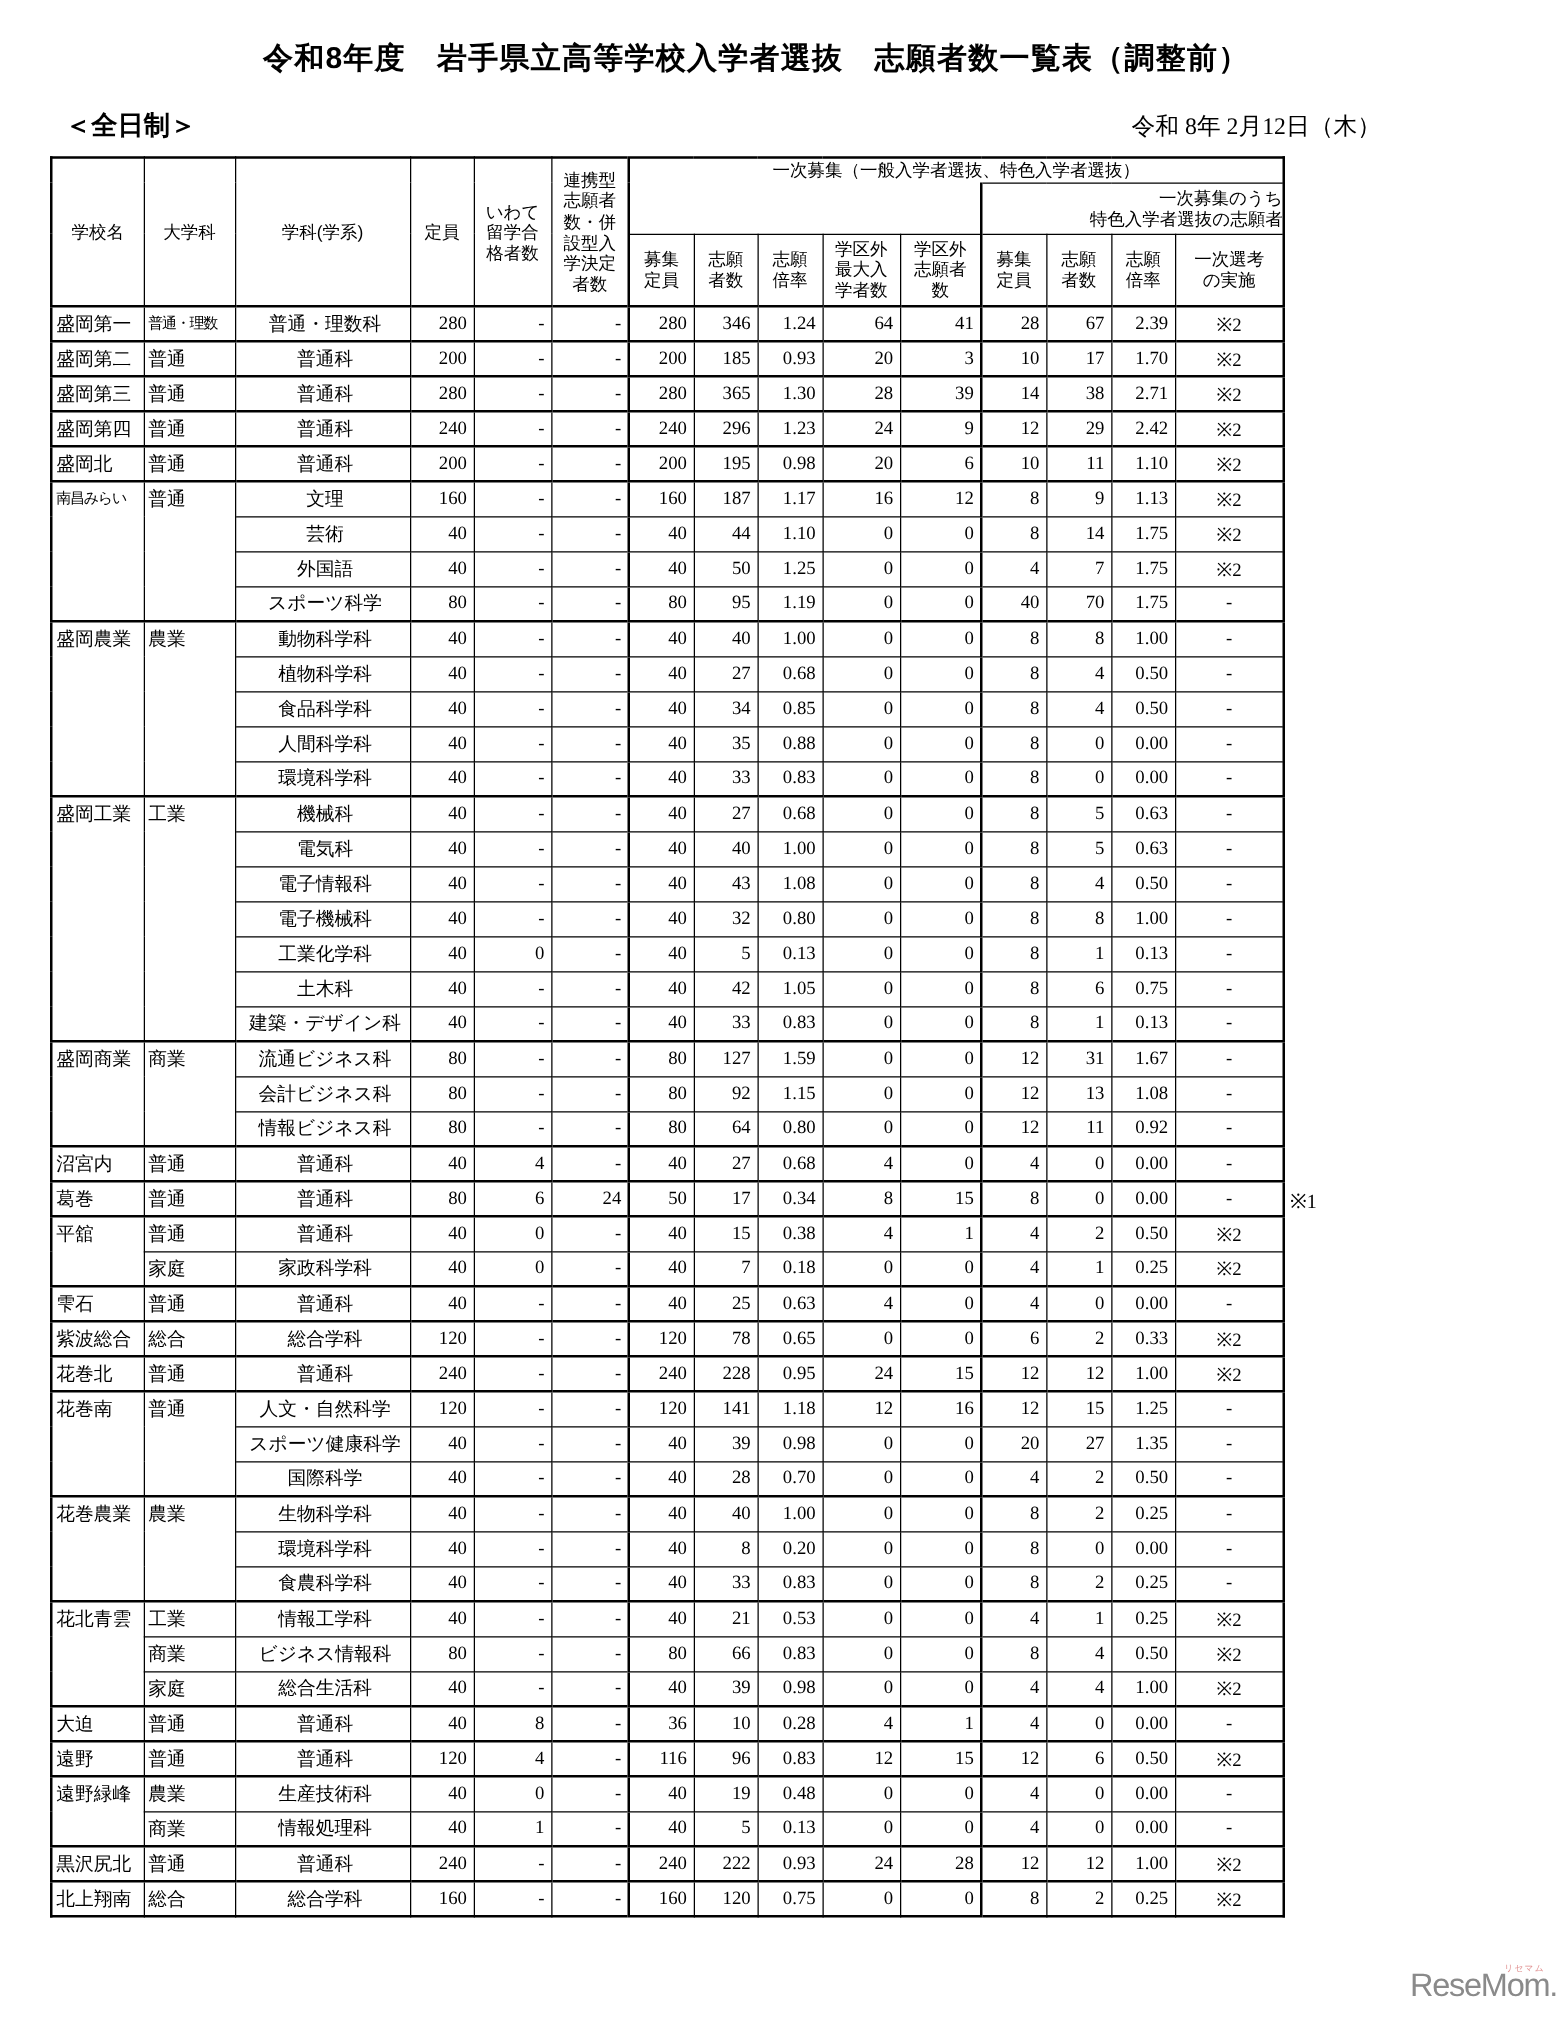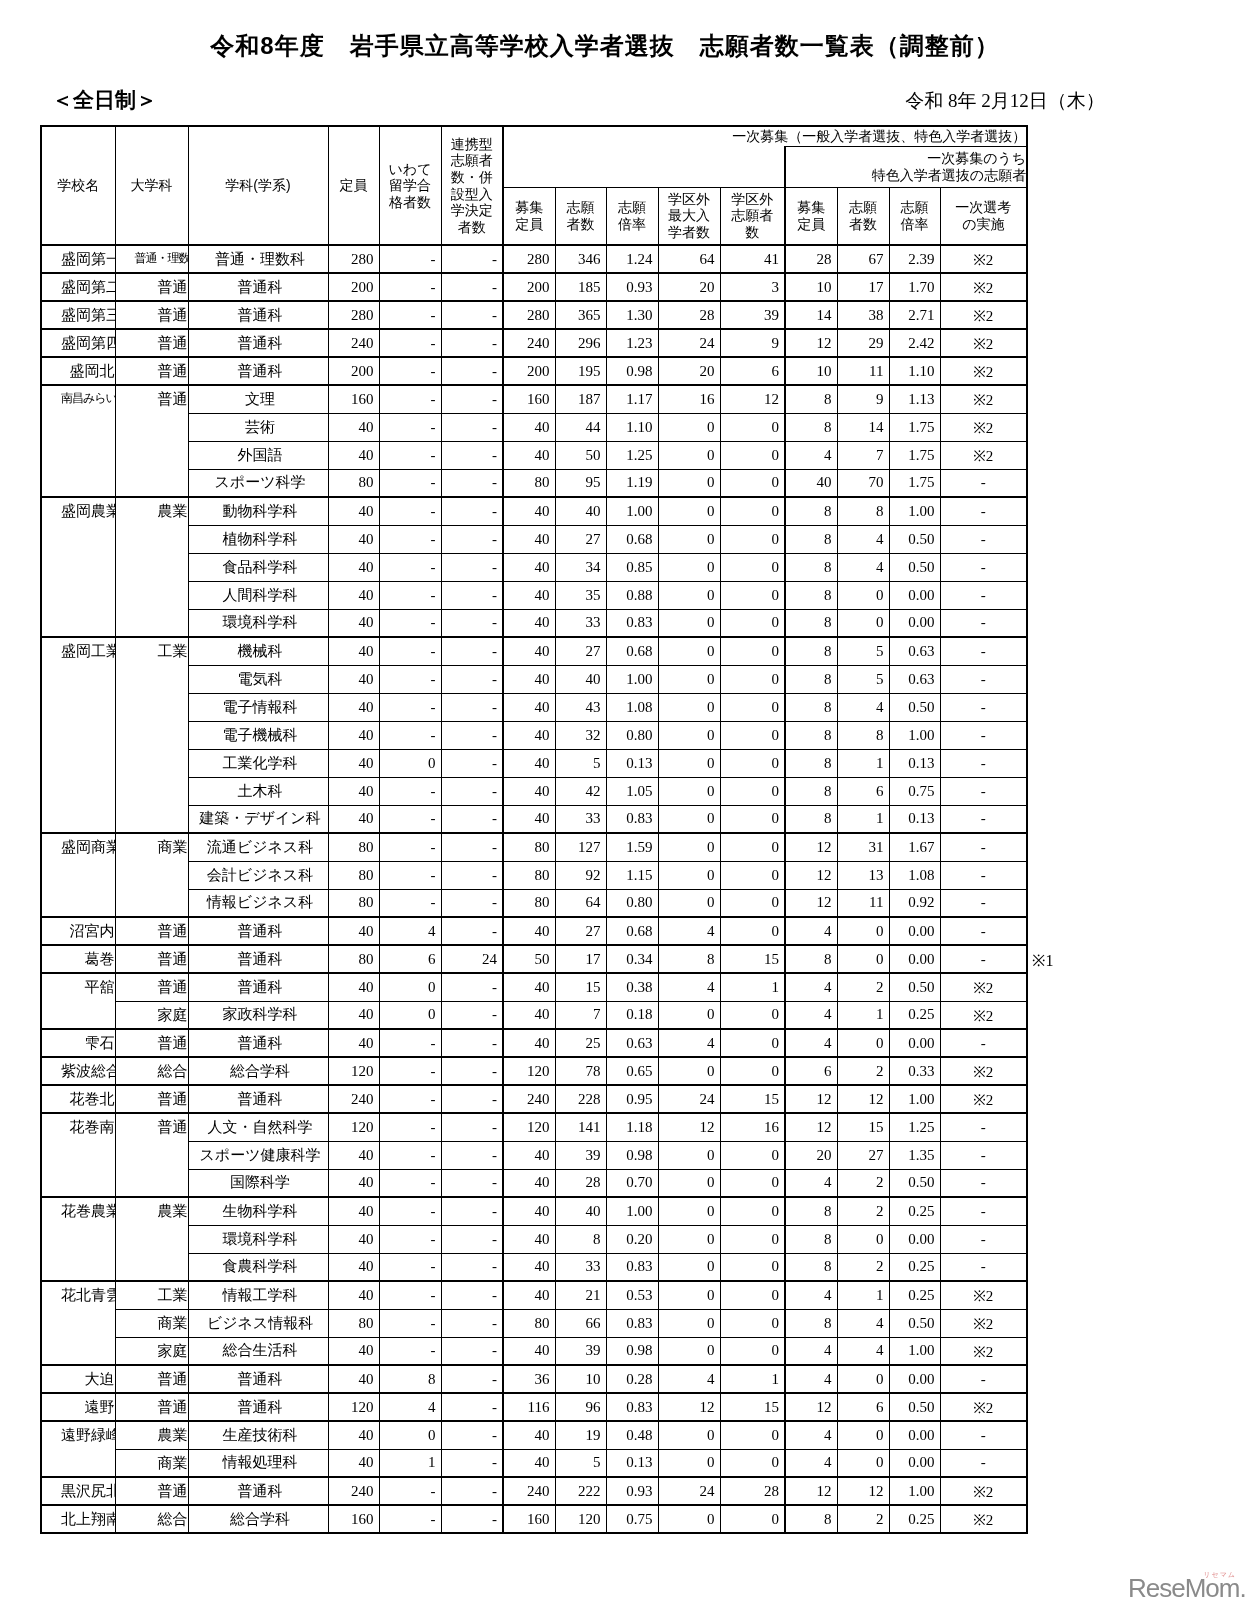--- a/index.html
+++ b/index.html
@@ -31,27 +31,27 @@
   thead th{
     font-family:"Liberation Sans","DejaVu Sans",sans-serif;
     font-weight:normal;font-size:14px;line-height:1.18;
     white-space:pre-line;text-align:center;vertical-align:middle;
   }
   tr.hr1{height:20px;} tr.hr2{height:41px;} tr.hr3{height:58px;}
   tbody tr{height:28px;}
   tbody td{font-size:15px;white-space:nowrap;}
   td.num{text-align:right;padding-right:5px;}
   td.ctr{text-align:center;}
-  td.school,td.dept{text-align:right;padding-left:19px;vertical-align:top;padding-top:4px;}
+  td.school,td.dept{text-align:left;padding-left:3px;vertical-align:top;padding-top:4px;}
   td.course{text-align:center;padding-left:4px;vertical-align:middle;}
   .sm{font-size:12px !important;letter-spacing:-1px;}
   tr td.grp{border-top:2px solid #000;}
   .bl2{border-left:2px solid #000 !important;}
   th.blank{border-top:none;}
-  th.primary{border-bottom:none;border-left:2px solid #000;text-align:right;}
+  th.primary{border-bottom:none;border-left:2px solid #000;}
   th.tokg{border-left:2px solid #000;text-align:right;}
   .side-note{position:absolute;left:1032px;top:949px;font-size:16px;}
   .logo{position:absolute;left:1128px;top:1573px;width:118px;height:36px;}
   .logo-text{
     font-family:"Liberation Sans","DejaVu Sans",sans-serif;
     font-weight:normal;font-size:26px;letter-spacing:-1px;margin-top:24px;
   }
   .logo-ruby{
     position:absolute;top:-3px;right:10px;font-size:7px;letter-spacing:1px;
     font-family:"Liberation Sans","DejaVu Sans",sans-serif;

